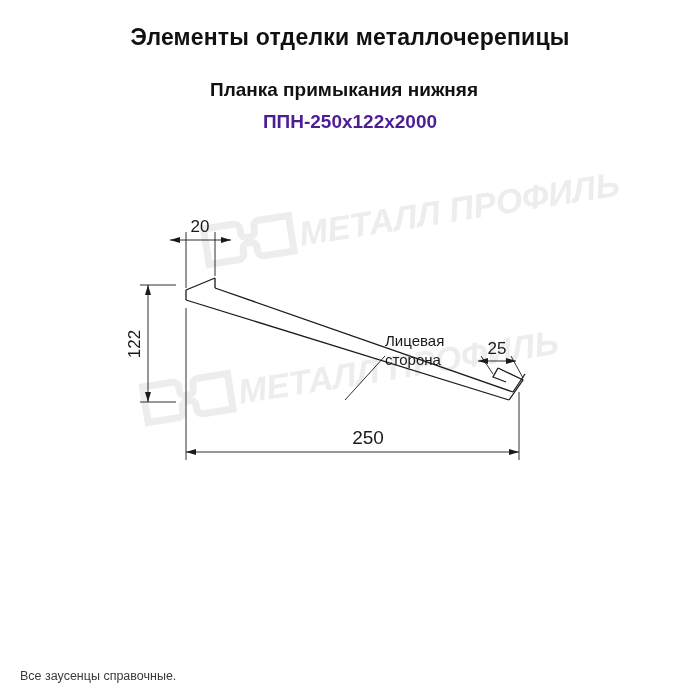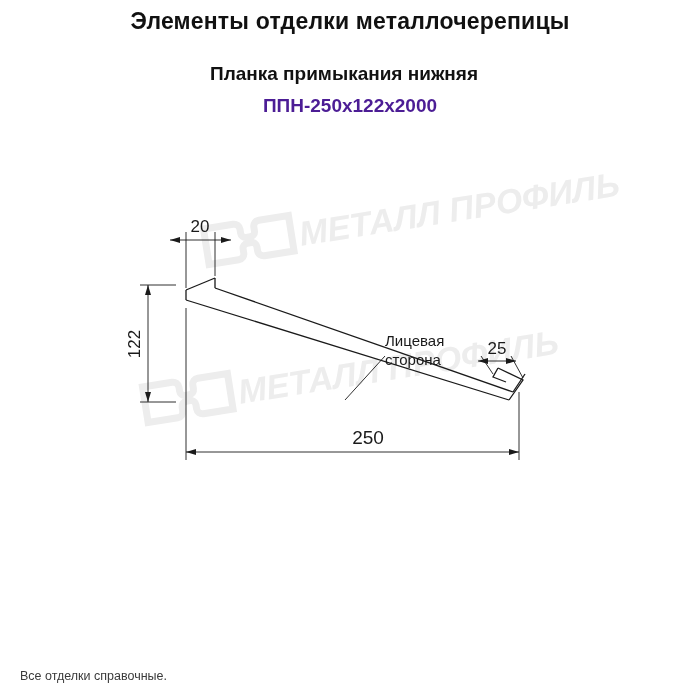--- a/index.html
+++ b/index.html
@@ -16,21 +16,21 @@
     position: relative;
   }
   .page {
     position: relative;
     width: 700px;
     height: 700px;
     box-sizing: border-box;
   }
   .title-block {
     text-align: center;
-    padding-top: 8px;
+    padding-top: 24px;
   }
   .main-title {
     font-size: 23px;
     font-weight: bold;
     letter-spacing: 0.2px;
     margin: 0 0 28px 0;
     color: #111;
   }
   .sub-title {
     font-size: 19px;
@@ -144,16 +144,16 @@
       <g stroke="#1a1a1a" stroke-width="0.9">
         <line x1="345" y1="240" x2="385" y2="196"></line>
       </g>
       <text x="385" y="186" font-family="'Liberation Sans', sans-serif" font-size="15" fill="#1a1a1a">Лицевая</text>
       <text x="385" y="205" font-family="'Liberation Sans', sans-serif" font-size="15" fill="#1a1a1a">сторона</text>
 
     </svg>
   </div>
 
   <div class="footer">
-    <div>Все отделки справочные.</div>
+    <div>Все заусенцы справочные.</div>
   </div>
 
 </div>
 
 </body></html>

